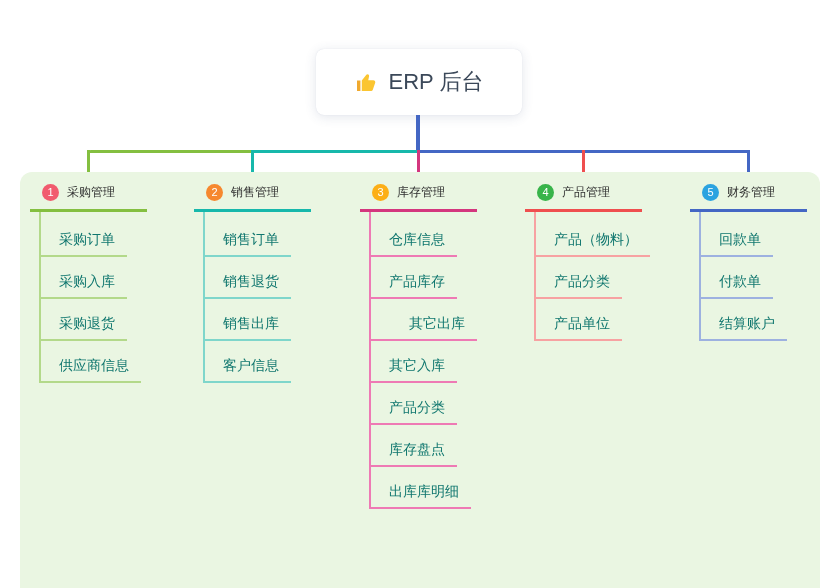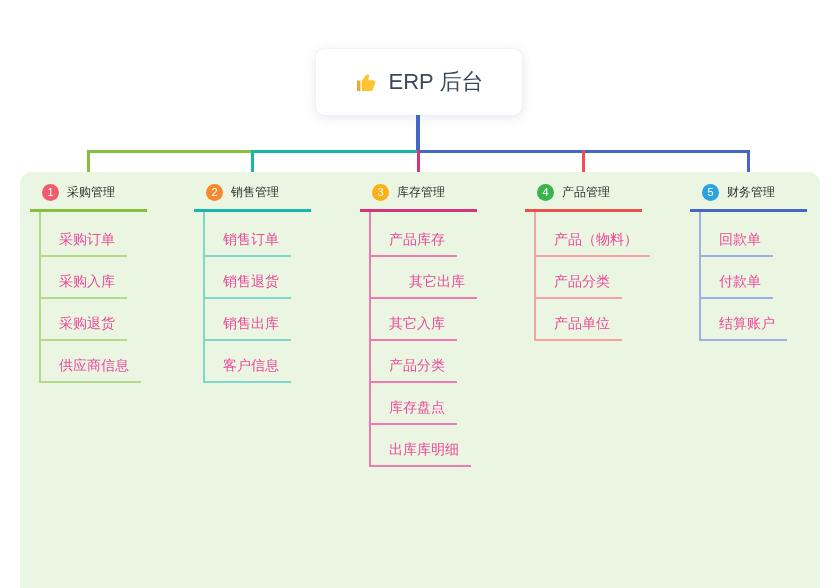--- a/index.html
+++ b/index.html
@@ -57,21 +57,21 @@
   }
   .branch-label { font-size:12px; font-weight:500; color:#2f2f2f; }
 
   ul.children {
     list-style:none; margin-left:9px; border-left:2px solid #ccc; width:max-content;
   }
   ul.children li { height:42px; display:flex; align-items:flex-end; }
   ul.children li:first-child { height:45px; }
   .child-label {
     display:inline-block; padding:0 12px 6px 18px; border-bottom:2px solid #ccc;
-    font-size:14px; color:#ec4899; white-space:nowrap; cursor:default;
+    font-size:14px; color:#0f766e; white-space:nowrap; cursor:default;
   }
 </style>
 </head>
 <body>
 
 <div class="stage">
 
   <div class="root-card">
     <span class="thumb">
       <svg viewBox="0 0 24 24" width="24" height="24" aria-hidden="true">
@@ -136,20 +136,23 @@
     </ul>
   </div>
 
   <div class="column col-3">
     <div class="branch-title" style="border-bottom-color: rgb(212, 54, 126);">
       <span class="badge" style="background-color: rgb(252, 175, 23);">3</span>
       <span class="branch-label">库存管理</span>
     </div>
     <ul class="children" style="border-left-color: rgb(238, 122, 180);">
       <li>
+          <span class="child-label" style="border-bottom-color: rgb(238, 122, 180);">仓库信息</span>
+        </li>
+      <li>
           <span class="child-label" style="border-bottom-color: rgb(238, 122, 180);">产品库存</span>
         </li>
       <li>
           <span class="child-label" style="border-bottom-color: rgb(238, 122, 180); padding-left: 38px;">其它出库</span>
         </li>
       <li>
           <span class="child-label" style="border-bottom-color: rgb(238, 122, 180);">其它入库</span>
         </li>
       <li>
           <span class="child-label" style="border-bottom-color: rgb(238, 122, 180);">产品分类</span>

